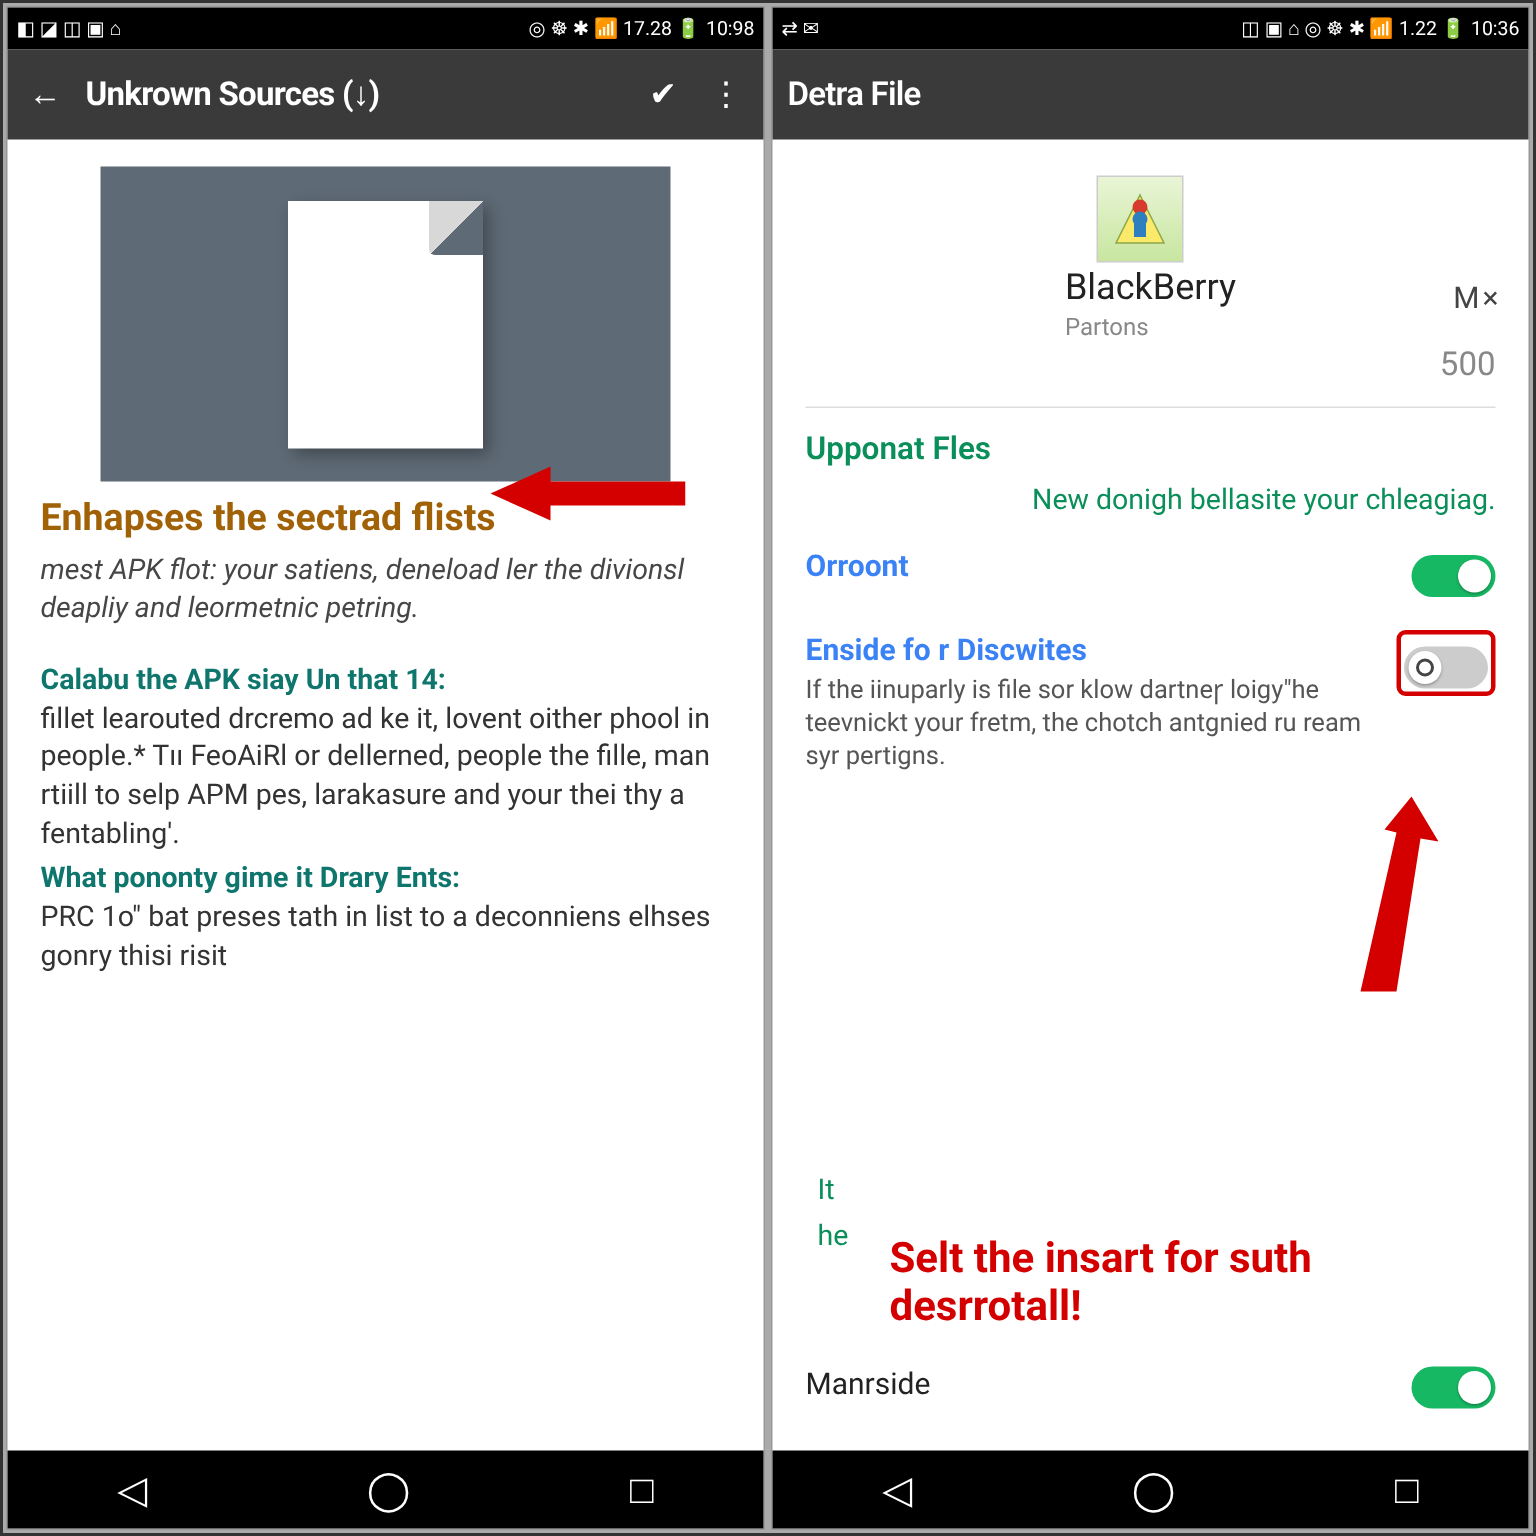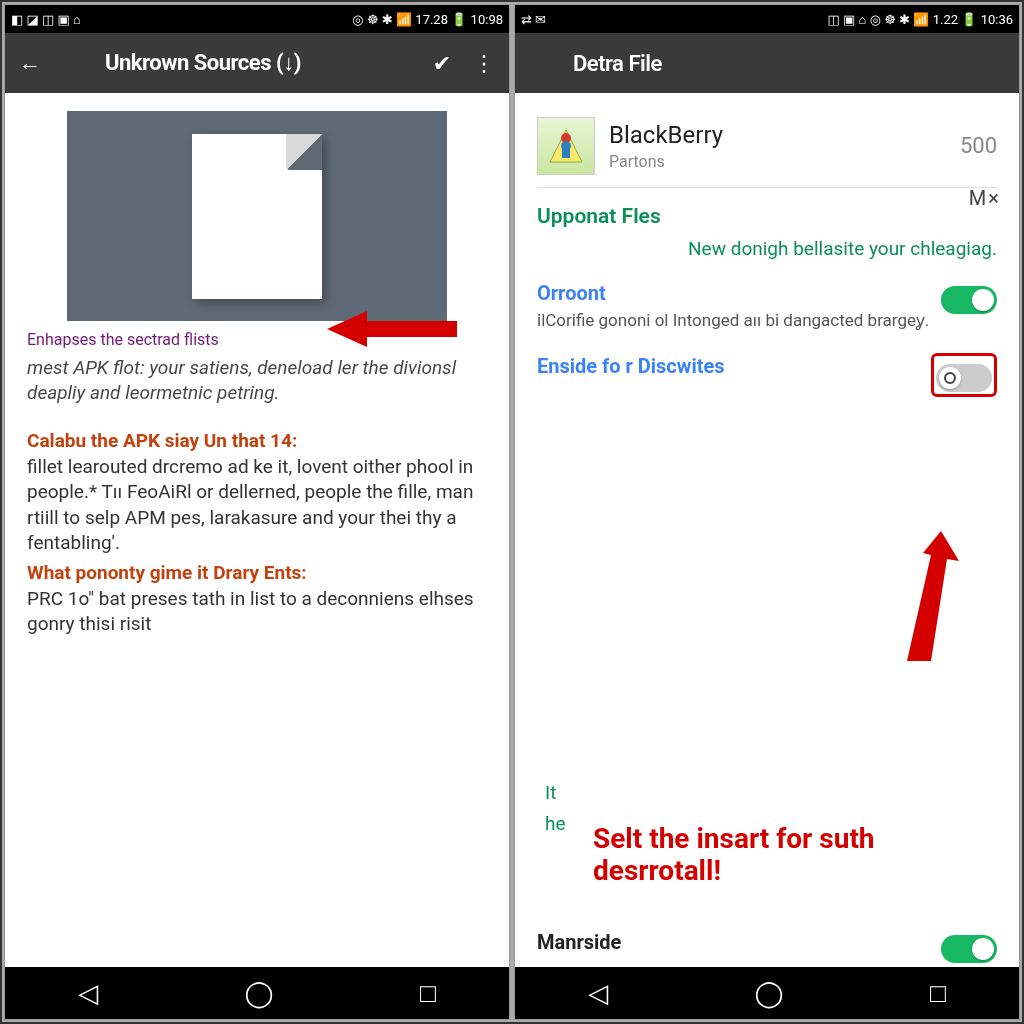--- a/index.html
+++ b/index.html
@@ -44,21 +44,20 @@
     display: flex;
     align-items: center;
     padding: 0 10px;
     gap: 12px;
   }
   .appbar .title {
     font-size: 22px;
     font-weight: 700;
     flex: 1;
     letter-spacing: -0.5px;
-    margin-left: 48px;
   }
   .appbar .icon-btn {
     width: 30px;
     text-align: center;
     font-size: 22px;
     cursor: pointer;
   }
   .content {
     flex: 1;
     overflow: hidden;
@@ -87,47 +86,48 @@
   }
   .file-page::after {
     content: "";
     position: absolute;
     top: 0; right: 0;
     width: 36px; height: 36px;
     background: linear-gradient(135deg, #d8d8d8 50%, #5e6a75 50%);
     border-bottom-left-radius: 4px;
   }
   .callout-red {
-    color: #701a75;
-    font-weight: 400;
-    font-size: 16px;
+    color: #a16207;
+    font-weight: 700;
+    font-size: 25px;
     margin-top: 4px;
   }
   .para { margin-top: 4px; color: #333; }
-  .para b { font-weight: 700; color: #c2410c; }
+  .para b { font-weight: 700; color: #0f766e; }
   .arrow-red {
     position: absolute;
   }
   .navbar {
     height: 52px;
     background: #000;
     color: #fff;
     display: flex;
     align-items: center;
     justify-content: space-around;
     font-size: 26px;
   }
   .navbar .nb { cursor: pointer; }
   
   .detrow {
     display: flex;
     align-items: center;
     padding: 6px 0 12px 0;
     border-bottom: 1px solid #ddd;
     margin-bottom: 14px;
+    flex-direction: column;
   }
   .appicon {
     width: 58px; height: 58px;
     background: linear-gradient(#e9f5d6,#c8e6a0);
     border: 1px solid #ccc;
     margin-right: 14px;
     display: flex; align-items: center; justify-content: center;
     font-size: 30px;
   }
   .appname { font-size: 24px; color: #222; }
@@ -157,23 +157,23 @@
     top:5px;left:5px;
   }
   .red-box { border: 3px solid #d40000; border-radius: 6px; padding: 2px;}
   .mx { position:absolute; top:92px; right:18px; font-size:20px; color:#444; letter-spacing:2px;}
   .callout2 {
     color:#d40000; font-weight:700; font-size:28px; line-height:1.15;
     position:absolute; left:78px; bottom:80px; width:400px;
   }
   .it-he { color:#0a8f5b; font-size:19px; position:absolute; left:30px; bottom:128px; line-height:1.6;}
   .last-row {
-    position:absolute; bottom:4px; left:22px; right:22px;
-    display:flex; justify-content:space-between;
-    font-weight:700; font-size:20px;
+    position:absolute; bottom:28px; left:22px; right:22px;
+    display:flex; align-items:center; justify-content:space-between;
+    font-weight:400; font-size:20px;
   }
 
   .dim { opacity:.9;font-style:italic;}
 </style>
 </head>
 <body>
 
 <div class="phone">
   <div class="statusbar">
     <div class="left-icons">◧ ◪ ◫ ▣ ⌂</div>
@@ -236,30 +236,30 @@
       </div>
       <div class="appcount">500</div>
     </div>
 
     <div class="section-title">Upponat Fles</div>
     <div class="section-sub">New donigh bellasite your chleagiag.</div>
 
     <div class="setting">
       <div class="text">
         <div class="st-title">Orroont</div>
-        <div class="st-desc">ilCorifie gononi ol Intonged aıı bi dangacted brargeỿ.</div>
       </div>
       <div class="toggle on">
           <div class="knob"></div>
         </div>
     </div>
 
     <div class="setting">
       <div class="text">
         <div class="st-title">Enside fo r Discwites</div>
+        <div class="st-desc">If the iinuparly is file sor klow dartneꞅ loigy"he teevnickt your fretm, the chotch antgnied ru     ream syr pertigns.</div>
       </div>
       <div class="red-box">
         <div class="toggle off">
             <div class="knob"></div>
           </div>
       </div>
     </div>
 
     <svg class="arrow-red" style="top:438px; left:368px;" width="80" height="140" viewBox="0 0 80 140">
         <polygon points="58,0 76,30 64,28 48,130 24,130 48,24 40,22" fill="#d40000"></polygon>

